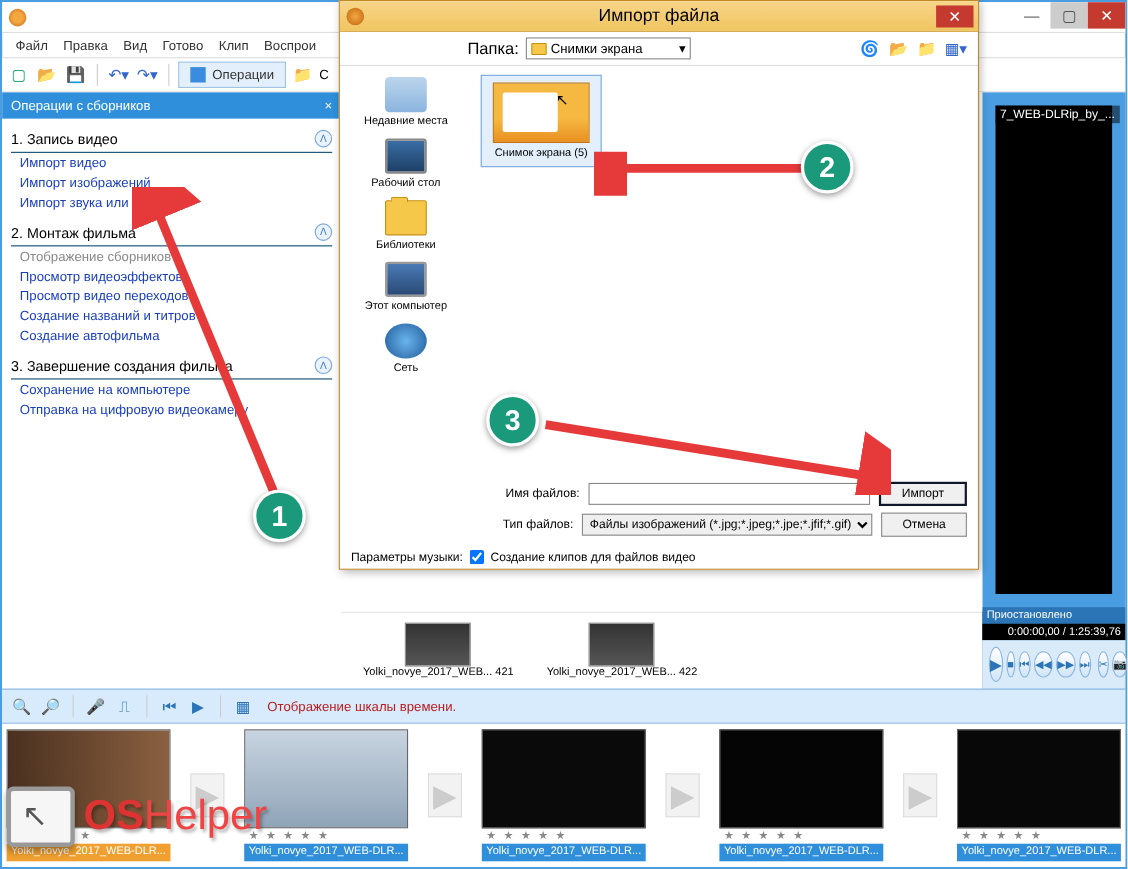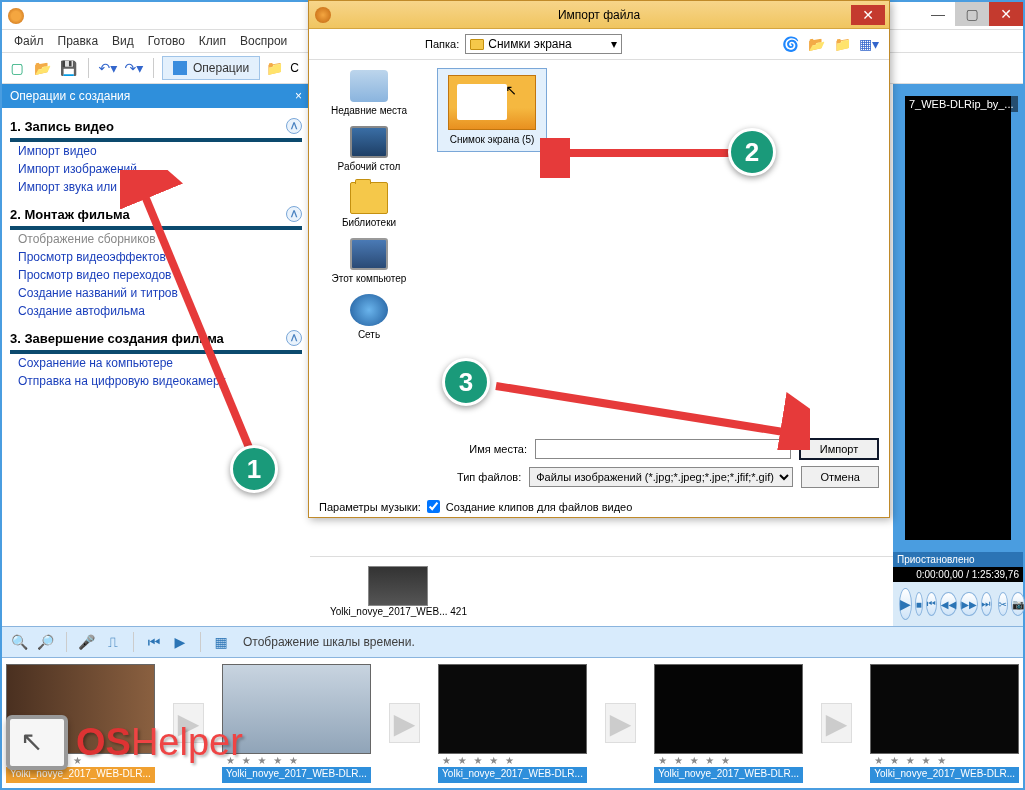--- a/index.html
+++ b/index.html
@@ -17,56 +17,56 @@
 .toolbar { height: 32px; background: #fff; border-top: 1px solid #ddd; border-bottom: 1px solid #ddd; display: flex; align-items: center; padding: 0 4px; gap: 4px; }
 .tb-btn { width: 22px; height: 22px; display: flex; align-items: center; justify-content: center; font-size: 14px; }
 .tb-sep { width: 1px; height: 20px; background: #ccc; margin: 0 4px; }
 .tb-ops { height: 24px; padding: 0 10px; border: 1px solid #a0c4e8; background: #e3f0fc; display: flex; align-items: center; color: #333; }
 .tb-ops-icon { width: 14px; height: 14px; background: #3a8dde; margin-right: 6px; }
 .content-row { flex: 1; display: flex; min-height: 0; }
 .sidebar { width: 308px; display: flex; flex-direction: column; }
 .sidebar-hdr { height: 24px; background: #2f8fdb; color: #fff; display: flex; align-items: center; padding: 0 8px; font-size: 12px; }
 .sidebar-hdr .x { margin-left: auto; }
 .sidebar-body { padding: 6px 8px; background: #fff; flex: 1; }
-.section-title { font-size: 13px; font-weight: bold; display: flex; align-items: center; border-bottom: 4px solid #0c4a6e; padding: 4px 0; margin-top: 6px; }
+.section-title { font-size: 13px; font-weight: normal; display: flex; align-items: center; border-bottom: 1px solid #0c4a6e; padding: 4px 0; margin-top: 6px; }
 .section-title:first-child { margin-top: 0; }
 .collapse-ico { margin-left: auto; width: 16px; height: 16px; border: 1px solid #7aa7d8; border-radius: 50%; display: flex; align-items: center; justify-content: center; color: #4a82c0; font-size: 9px; background: #eaf3fc; }
 .link { color: #1a3fbb; padding: 2px 4px 2px 8px; display: block; }
 .link.muted { color: #888; }
 .center-panel { flex: 1; display: flex; flex-direction: column; background: #fff; min-width: 0; }
 .center-main { flex: 1; display: flex; background: #fff; position: relative; }
 .right-preview { width: 130px; background: #4a9de0; display: flex; flex-direction: column; }
 .preview-vid { flex: 1; background: #000; margin: 12px; position: relative; }
 .preview-vid-label { position: absolute; top: 0; left: 0; color: #fff; font-size: 11px; padding: 2px 4px; background: rgba(0,0,0,0.5); white-space: nowrap; }
 .preview-status { color: #fff; font-size: 10px; padding: 2px 4px; background: #2b74b5; display: flex; justify-content: space-between; }
 .preview-btns { background: #d9eaf8; padding: 6px; display: flex; gap: 3px; align-items: center; }
 .pctl { width: 24px; height: 24px; border-radius: 50%; border: 1px solid #8ab4de; background: linear-gradient(#fff,#cfe4f8); display: flex; align-items: center; justify-content: center; font-size: 10px; color: #2b74b5; }
 .pctl.big { width: 32px; height: 32px; font-size: 14px; }
 .collection-row { height: 70px; display: flex; align-items: center; gap: 30px; padding: 0 20px; border-top: 1px solid #ddd; }
 .coll-item { display: flex; flex-direction: column; align-items: center; font-size: 10px; }
 .coll-thumb { width: 60px; height: 40px; border: 1px solid #888; background: linear-gradient(#333,#555); }
 .timeline-bar { height: 32px; background: #d8ebfc; border-top: 1px solid #8ab4de; border-bottom: 1px solid #8ab4de; display: flex; align-items: center; padding: 0 8px; gap: 6px; }
 .tl-btn { width: 20px; height: 20px; display: flex; align-items: center; justify-content: center; color: #2b74b5; font-size: 14px; }
-.tl-label { color: #404040; margin-left: 6px; }
+.tl-label { color: #b91c1c; margin-left: 6px; }
 .timeline { height: 130px; background: #fff; display: flex; align-items: center; gap: 18px; padding: 0 4px; overflow: hidden; }
 .tl-clip { display: flex; flex-direction: column; width: 175px; }
 .tl-thumb { height: 90px; background: #111; border: 1px solid #666; position: relative; }
 .tl-caption { height: 16px; background: #2f8fdb; color: #fff; font-size: 10px; padding: 1px 4px; white-space: nowrap; overflow: hidden; text-overflow: ellipsis; }
 .tl-stars { font-size: 10px; color: #888; letter-spacing: 2px; padding: 1px 4px; }
 .tl-arrow { width: 40px; height: 40px; align-self: center; display: flex; align-items: center; justify-content: center; font-size: 28px; color: #ccc; background: #f2f2f2; border: 1px solid #ddd; }
 .statusbar { height: 20px; border-top: 1px solid #ccc; display: flex; align-items: center; padding: 0 6px; color: #333; }
 
 
 .dialog { position: absolute; left: 308px; top: 0; width: 582px; height: 518px; background: #fff; border: 1px solid #c08a2a; box-shadow: 2px 2px 8px rgba(0,0,0,0.3); z-index: 50; display: flex; flex-direction: column; }
 .dlg-title { height: 28px; background: linear-gradient(#f7d58a,#f0c560); display: flex; align-items: center; position: relative; border-bottom: 1px solid #d4a540; }
 .dlg-title-icon { width: 16px; height: 16px; margin: 0 6px; background: radial-gradient(circle,#f4a640,#c06510); border-radius: 50%; }
-.dlg-title-text { position: absolute; left: 0; right: 0; text-align: center; font-size: 12px; }
+.dlg-title-text { position: absolute; left: 0; right: 0; text-align: center; font-size: 16px; }
 .dlg-close { margin-left: auto; width: 34px; height: 20px; background: #c43a2e; color: #fff; display: flex; align-items: center; justify-content: center; margin-right: 4px; font-size: 14px; }
 .dlg-toolbar { height: 30px; display: flex; align-items: center; padding: 0 10px; gap: 6px; }
-.dlg-toolbar label { font-size: 11px; }
+.dlg-toolbar label { font-size: 15px; }
 .dlg-folder { flex: 1; height: 20px; border: 1px solid #888; padding: 0 4px; display: flex; align-items: center; gap: 4px; max-width: 200px; }
 .folder-ico { width: 14px; height: 11px; background: #f5c84a; border: 1px solid #c49010; border-radius: 1px; }
 .dlg-toolbar .nav-ico { width: 20px; height: 20px; display: flex; align-items: center; justify-content: center; font-size: 14px; }
 .dlg-body { flex: 1; display: flex; border-top: 1px solid #ddd; }
 .places { width: 120px; display: flex; flex-direction: column; align-items: center; gap: 10px; padding: 10px 4px; }
 .place { display: flex; flex-direction: column; align-items: center; gap: 3px; font-size: 10px; text-align: center; }
 .place-icon { width: 38px; height: 32px; }
 .place-icon.recent { background: linear-gradient(#bcd5ec,#8ab4de); border-radius: 4px; }
 .place-icon.desktop { background: linear-gradient(#3a6ea5,#1e3f66); border-radius: 3px; border: 2px solid #888; }
 .place-icon.lib { background: #f5c84a; border: 1px solid #c49010; border-radius: 2px; position: relative; }
@@ -131,21 +131,21 @@
       <div class="tb-ops-icon"></div>
       <span>Операции</span>
     </div>
     <div class="tb-btn" style="color:#e90;">📁</div>
     <span>С</span>
   </div>
 
   <div class="content-row">
     <div class="sidebar">
       <div class="sidebar-hdr">
-        <span>Операции с создания</span>
+        <span>Операции с сборников</span>
         <span class="x">×</span>
       </div>
       <div class="sidebar-body">
         <div class="section-title">
           <span>1. Запись видео</span>
           <span class="collapse-ico">ᐱ</span>
         </div>
         <a class="link">Импорт видео</a>
         <a class="link">Импорт изображений</a>
         <a class="link">Импорт звука или музыки</a>
@@ -170,20 +170,24 @@
     </div>
 
     <div class="center-panel">
       <div class="center-main">
         <div style="flex:1"></div>
       </div>
       <div class="collection-row">
         <div class="coll-item">
           <div class="coll-thumb"></div>
           <span>Yolki_novye_2017_WEB... 421</span>
+        </div>
+        <div class="coll-item">
+          <div class="coll-thumb"></div>
+          <span>Yolki_novye_2017_WEB... 422</span>
         </div>
       </div>
     </div>
 
     <div class="right-preview">
       <div class="preview-vid">
         <div class="preview-vid-label">7_WEB-DLRip_by_...</div>
       </div>
       <div class="preview-status">
         <span>Приостановлено</span>
@@ -301,21 +305,21 @@
         <div class="file-thumb">
           <span class="cursor">↖</span>
         </div>
         <span>Снимок экрана (5)</span>
       </div>
     </div>
   </div>
   <div class="dlg-bottom">
     <div class="dlg-row">
       <div style="width:110px"></div>
-      <label>Имя места:</label>
+      <label>Имя файлов:</label>
       <input class="dlg-input" value="" style="">
       <button class="dlg-btn primary">Импорт</button>
     </div>
     <div class="dlg-row">
       <div style="width:110px"></div>
       <label>Тип файлов:</label>
       <select class="dlg-select">
         <option>Файлы изображений (*.jpg;*.jpeg;*.jpe;*.jfif;*.gif)</option>
       </select>
       <button class="dlg-btn">Отмена</button>

